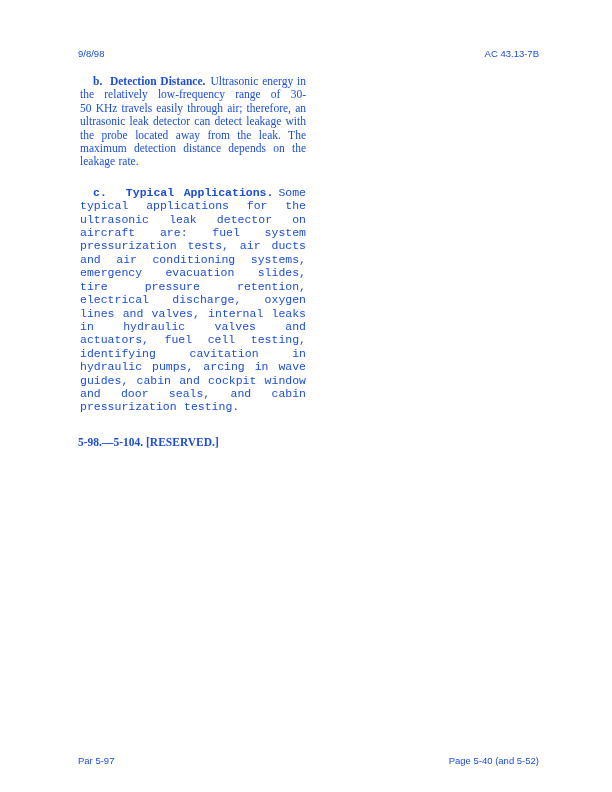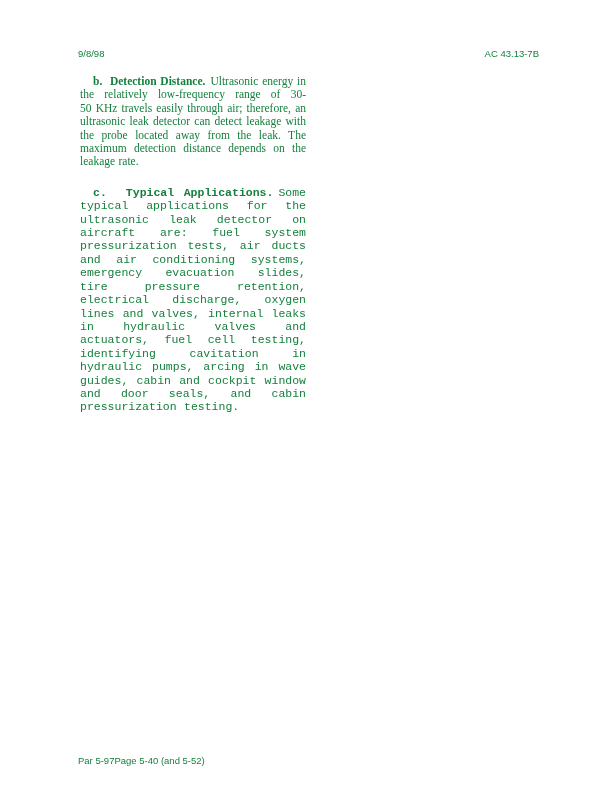--- a/index.html
+++ b/index.html
@@ -5,21 +5,21 @@
   html, body {
     margin: 0;
     padding: 0;
     background: #ffffff;
   }
   .page {
     position: relative;
     width: 603px;
     height: 792px;
     background: #ffffff;
-    color: #15803d;
+    color: #1d4ed8;
     overflow: hidden;
     font-family: "Liberation Serif", serif;
   }
   .running-header {
     position: absolute;
     top: 48px;
     left: 78px;
     right: 64px;
     display: flex;
     justify-content: space-between;
@@ -27,20 +27,21 @@
     font-family: "Liberation Sans", sans-serif;
     font-size: 9.5px;
     line-height: 11px;
   }
   .running-footer {
     position: absolute;
     top: 755px;
     left: 78px;
     right: 64px;
     display: flex;
+    justify-content: space-between;
     align-items: baseline;
     font-family: "Liberation Sans", sans-serif;
     font-size: 9.5px;
     line-height: 11px;
   }
   .content-column {
     position: absolute;
     top: 73px;
     left: 78px;
     width: 230px;
@@ -82,20 +83,21 @@
   <div class="content-column">
 
     <p class="body-para">
       <b>b.&nbsp;&nbsp;Detection Distance.</b><span>Ultrasonic energy in the relatively low-frequency range of 30-50&nbsp;KHz travels easily through air; therefore, an ultrasonic leak detector can detect leakage with the probe located away from the leak.  The maximum detection distance depends on the leakage rate.</span>
     </p>
 
     <p class="body-para">
       <b>c.&nbsp;&nbsp;Typical Applications.</b><span>Some typical applications for the ultrasonic leak detector on aircraft are: fuel system pressurization tests, air ducts and air conditioning systems, emergency evacuation slides, tire pressure retention, electrical discharge, oxygen lines and valves, internal leaks in hydraulic valves and actuators, fuel cell testing, identifying cavitation in hydraulic pumps, arcing in wave guides, cabin and cockpit window and door seals, and cabin pressurization testing.</span>
     </p>
 
+    <p class="reserved-line">5-98.—5-104. [RESERVED.]</p>
 
   </div>
 
   <div class="running-footer">
     <span>Par 5-97</span>
     <span>Page 5-40 (and 5-52)</span>
   </div>
 
 </div>
 

